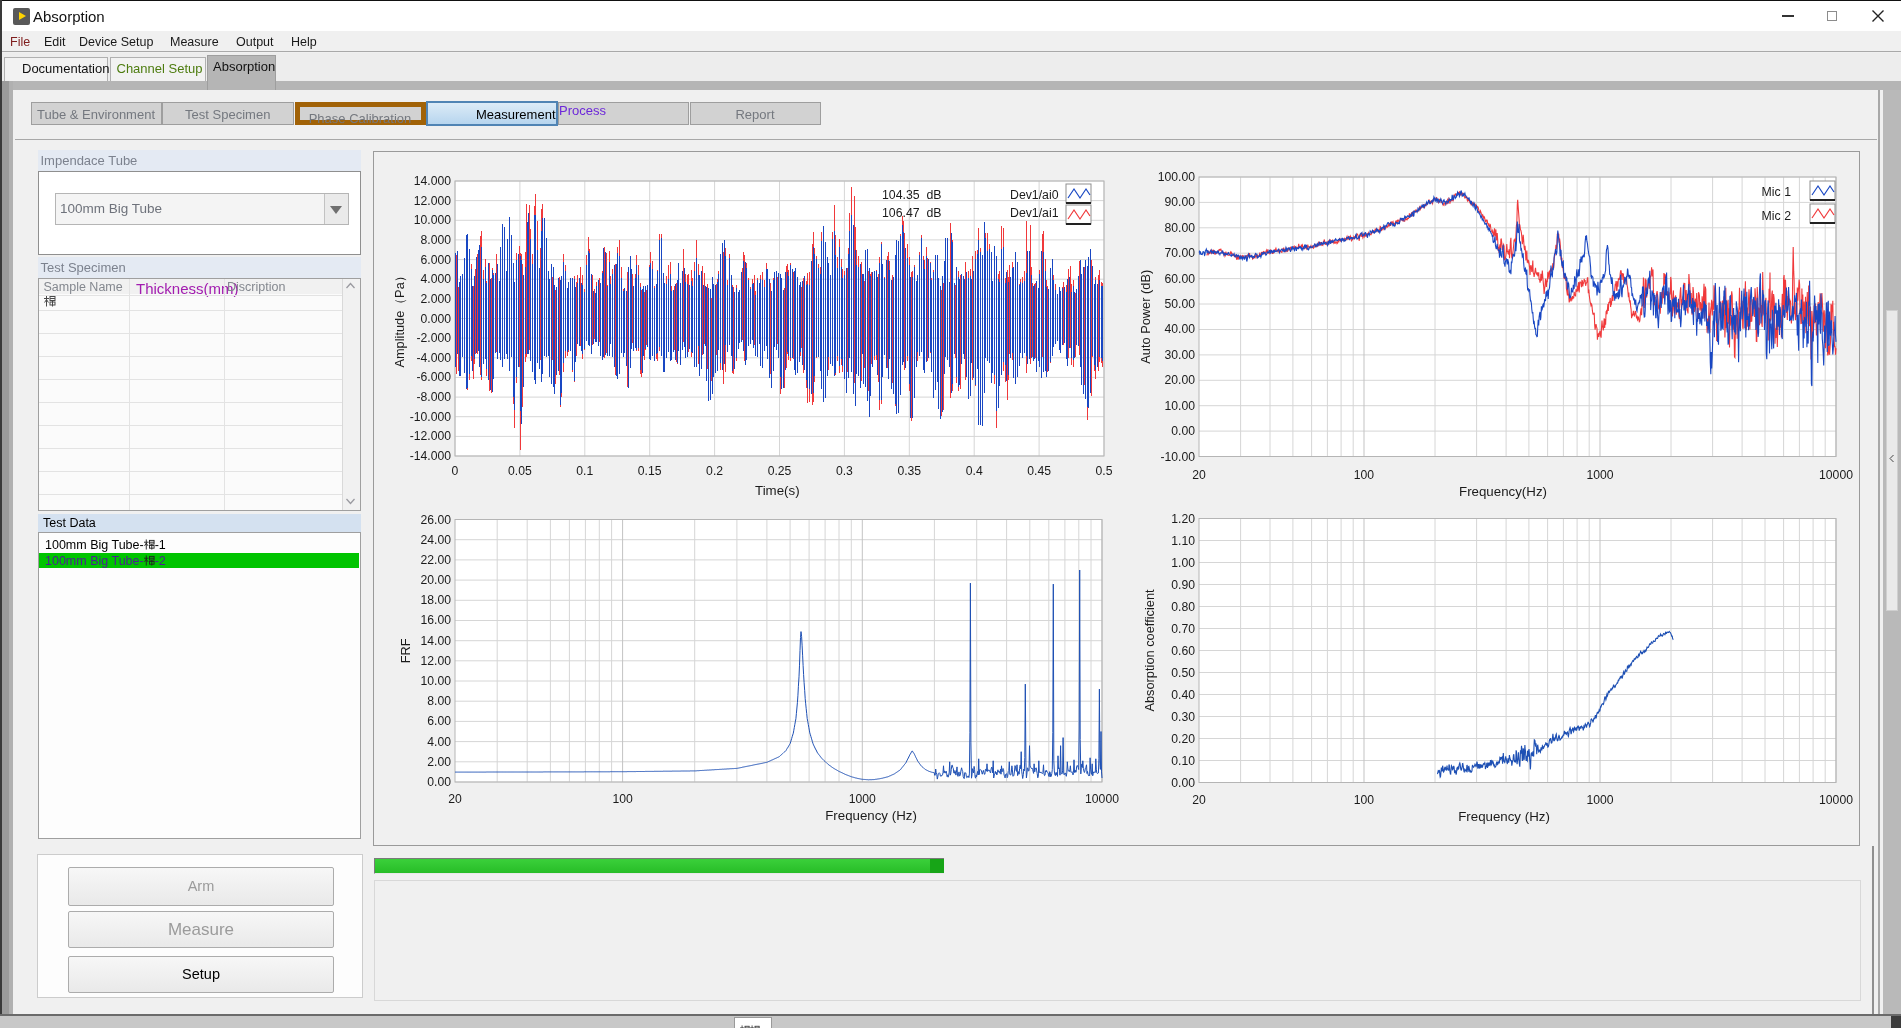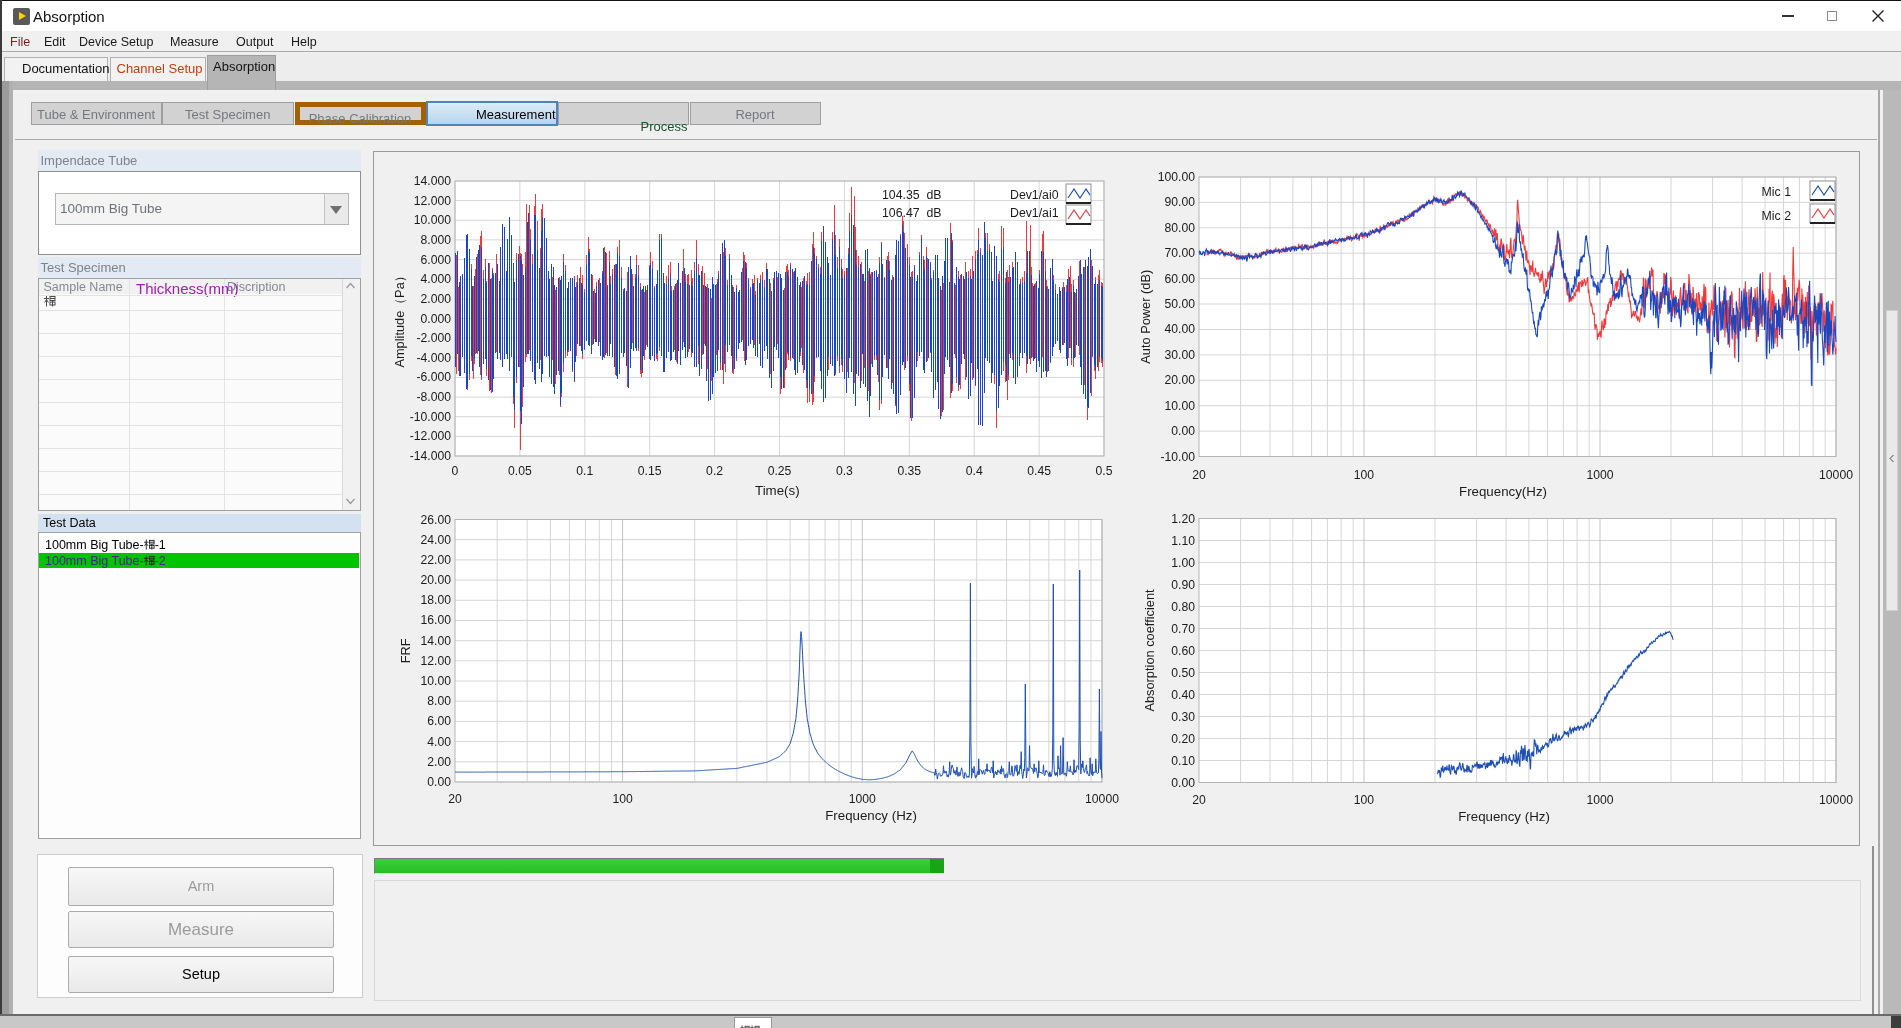--- a/index.html
+++ b/index.html
@@ -22,21 +22,21 @@
 <div class="tx" style="left:44px;top:35px;font-size:12.5px;color:#191919">Edit</div>
 <div class="tx" style="left:79px;top:35px;font-size:12.5px;color:#191919">Device Setup</div>
 <div class="tx" style="left:170px;top:35px;font-size:12.5px;color:#191919">Measure</div>
 <div class="tx" style="left:236px;top:35px;font-size:12.5px;color:#191919">Output</div>
 <div class="tx" style="left:291px;top:35px;font-size:12.5px;color:#191919">Help</div>
 <div class="a" style="left:0;top:53px;width:1901px;height:28px;background:#ededed"></div>
 <div class="a" style="left:0;top:81px;width:1901px;height:9px;background:#b5b5b5"></div>
 <div class="a" style="left:4px;top:57px;width:103.5px;height:24px;background:#f2f2f2;border:1px solid #b0b0b0;border-bottom:none"></div>
 <div class="tx" style="left:22px;top:61px;font-size:13px;color:#111">Documentation</div>
 <div class="a" style="left:109.5px;top:57px;width:96px;height:24px;background:#f2f2f2;border:1px solid #b0b0b0;border-bottom:none"></div>
-<div class="tx" style="left:116.5px;top:61px;font-size:13px;color:#c2410c">Channel Setup</div>
+<div class="tx" style="left:116.5px;top:61px;font-size:13px;color:#4d7c0f">Channel Setup</div>
 <div class="a" style="left:206.5px;top:54.5px;width:69.5px;height:35.5px;background:#b5b5b5;border:1px solid #9e9e9e;border-bottom:none"></div>
 <div class="tx" style="left:213px;top:59px;font-size:13px;color:#111">Absorption</div>
 <div class="a" style="left:0;top:0;width:2px;height:1016px;background:#3a3a3a"></div>
 <div class="a" style="left:2px;top:81px;width:7px;height:933px;background:#9b9b9b"></div>
 <div class="a" style="left:9px;top:81px;width:4px;height:933px;background:#b0b0b0"></div>
 <div class="a" style="left:13px;top:90px;width:1865px;height:924px;background:#f0f0f0"></div>
 <div class="a" style="left:1878px;top:90px;width:2px;height:924px;background:#a8a8a8"></div>
 <div class="a" style="left:1883px;top:90px;width:18px;height:924px;background:#b9b9b9"></div>
 <div class="a" style="left:1886px;top:310px;width:12px;height:301px;background:#e9e9e9;border:1px solid #cfcfcf"></div>
 <svg class="a" style="left:1888px;top:454px" width="8" height="9">
@@ -67,21 +67,21 @@
         <line x1="6" y1="3.5" x2="11" y2="3.5"></line>
         <rect x="6" y="7" width="5" height="3"></rect>
         <line x1="8.5" y1="5.5" x2="8.5" y2="11.5"></line>
       </g>
     </svg></div>
 <div class="a" style="left:15px;top:138.5px;width:1862px;height:1.4px;background:#a8a8a8"></div>
 <div class="a" style="left:30.5px;top:101.5px;width:131.0px;height:23px;background:#d2d2d2;border:1px solid #9e9e9e;color:#74787f;text-align:center;font-size:13px;padding-top:4px">Tube &amp; Environment</div>
 <div class="a" style="left:162px;top:101.5px;width:131.5px;height:23px;background:#d2d2d2;border:1px solid #9e9e9e;color:#74787f;text-align:center;font-size:13px;padding-top:4px">Test Specimen</div>
 <div class="a" style="left:294.5px;top:101.5px;width:131.0px;height:23px;background:#d2d2d2;border:5px solid #a16207;color:#74787f;text-align:center;font-size:13px;padding-top:4px">Phase Calibration</div>
 <div class="a" style="left:426px;top:100.5px;width:131.5px;height:25.5px;background:linear-gradient(#dcebf7,#b7d5ee);border:2px solid #5084b4;color:#000;text-align:right;font-size:13px;padding-top:4px">Measurement</div>
-<div class="a" style="left:558px;top:101.5px;width:130.5px;height:23px;background:#d2d2d2;border:1px solid #9e9e9e;color:#14532d;text-align:right;font-size:13px;padding-top:16px">Process</div>
+<div class="a" style="left:558px;top:101.5px;width:130.5px;height:23px;background:#d2d2d2;border:1px solid #9e9e9e;color:#6d28d9;text-align:left;font-size:13px;padding-top:0">Process</div>
 <div class="a" style="left:689.5px;top:101.5px;width:131.0px;height:23px;background:#d2d2d2;border:1px solid #9e9e9e;color:#74787f;text-align:center;font-size:13px;padding-top:4px">Report</div>
 <div class="a" style="left:37.5px;top:150px;width:323px;height:20.5px;background:#e4eaf3"></div>
 <div class="tx" style="left:40.5px;top:153px;font-size:13px;color:#7c828e">Impendace Tube</div>
 <div class="a" style="left:37.5px;top:170.5px;width:323px;height:84.5px;background:#fff;border:1px solid #8f8f8f"></div>
 <div class="a" style="left:55px;top:193px;width:294px;height:32px;background:#f4f4f4;border:1px solid #b5b5b5"></div>
 <div class="tx" style="left:60px;top:201px;font-size:13.5px;color:#6e727b">100mm Big Tube</div>
 <div class="a" style="left:323.5px;top:194px;width:24.5px;height:30px;background:#eaeaea;border-left:1px solid #c2c2c2"></div>
 <div class="a" style="left:329.5px;top:206px;width:0;height:0;border-top:8px solid #6f6f6f;border-left:6.5px solid transparent;border-right:6.5px solid transparent"></div>
 <div class="a" style="left:37.5px;top:256.5px;width:323px;height:21px;background:#e4eaf3"></div>
 <div class="tx" style="left:40.5px;top:260px;font-size:13px;color:#7c828e">Test Specimen</div>

